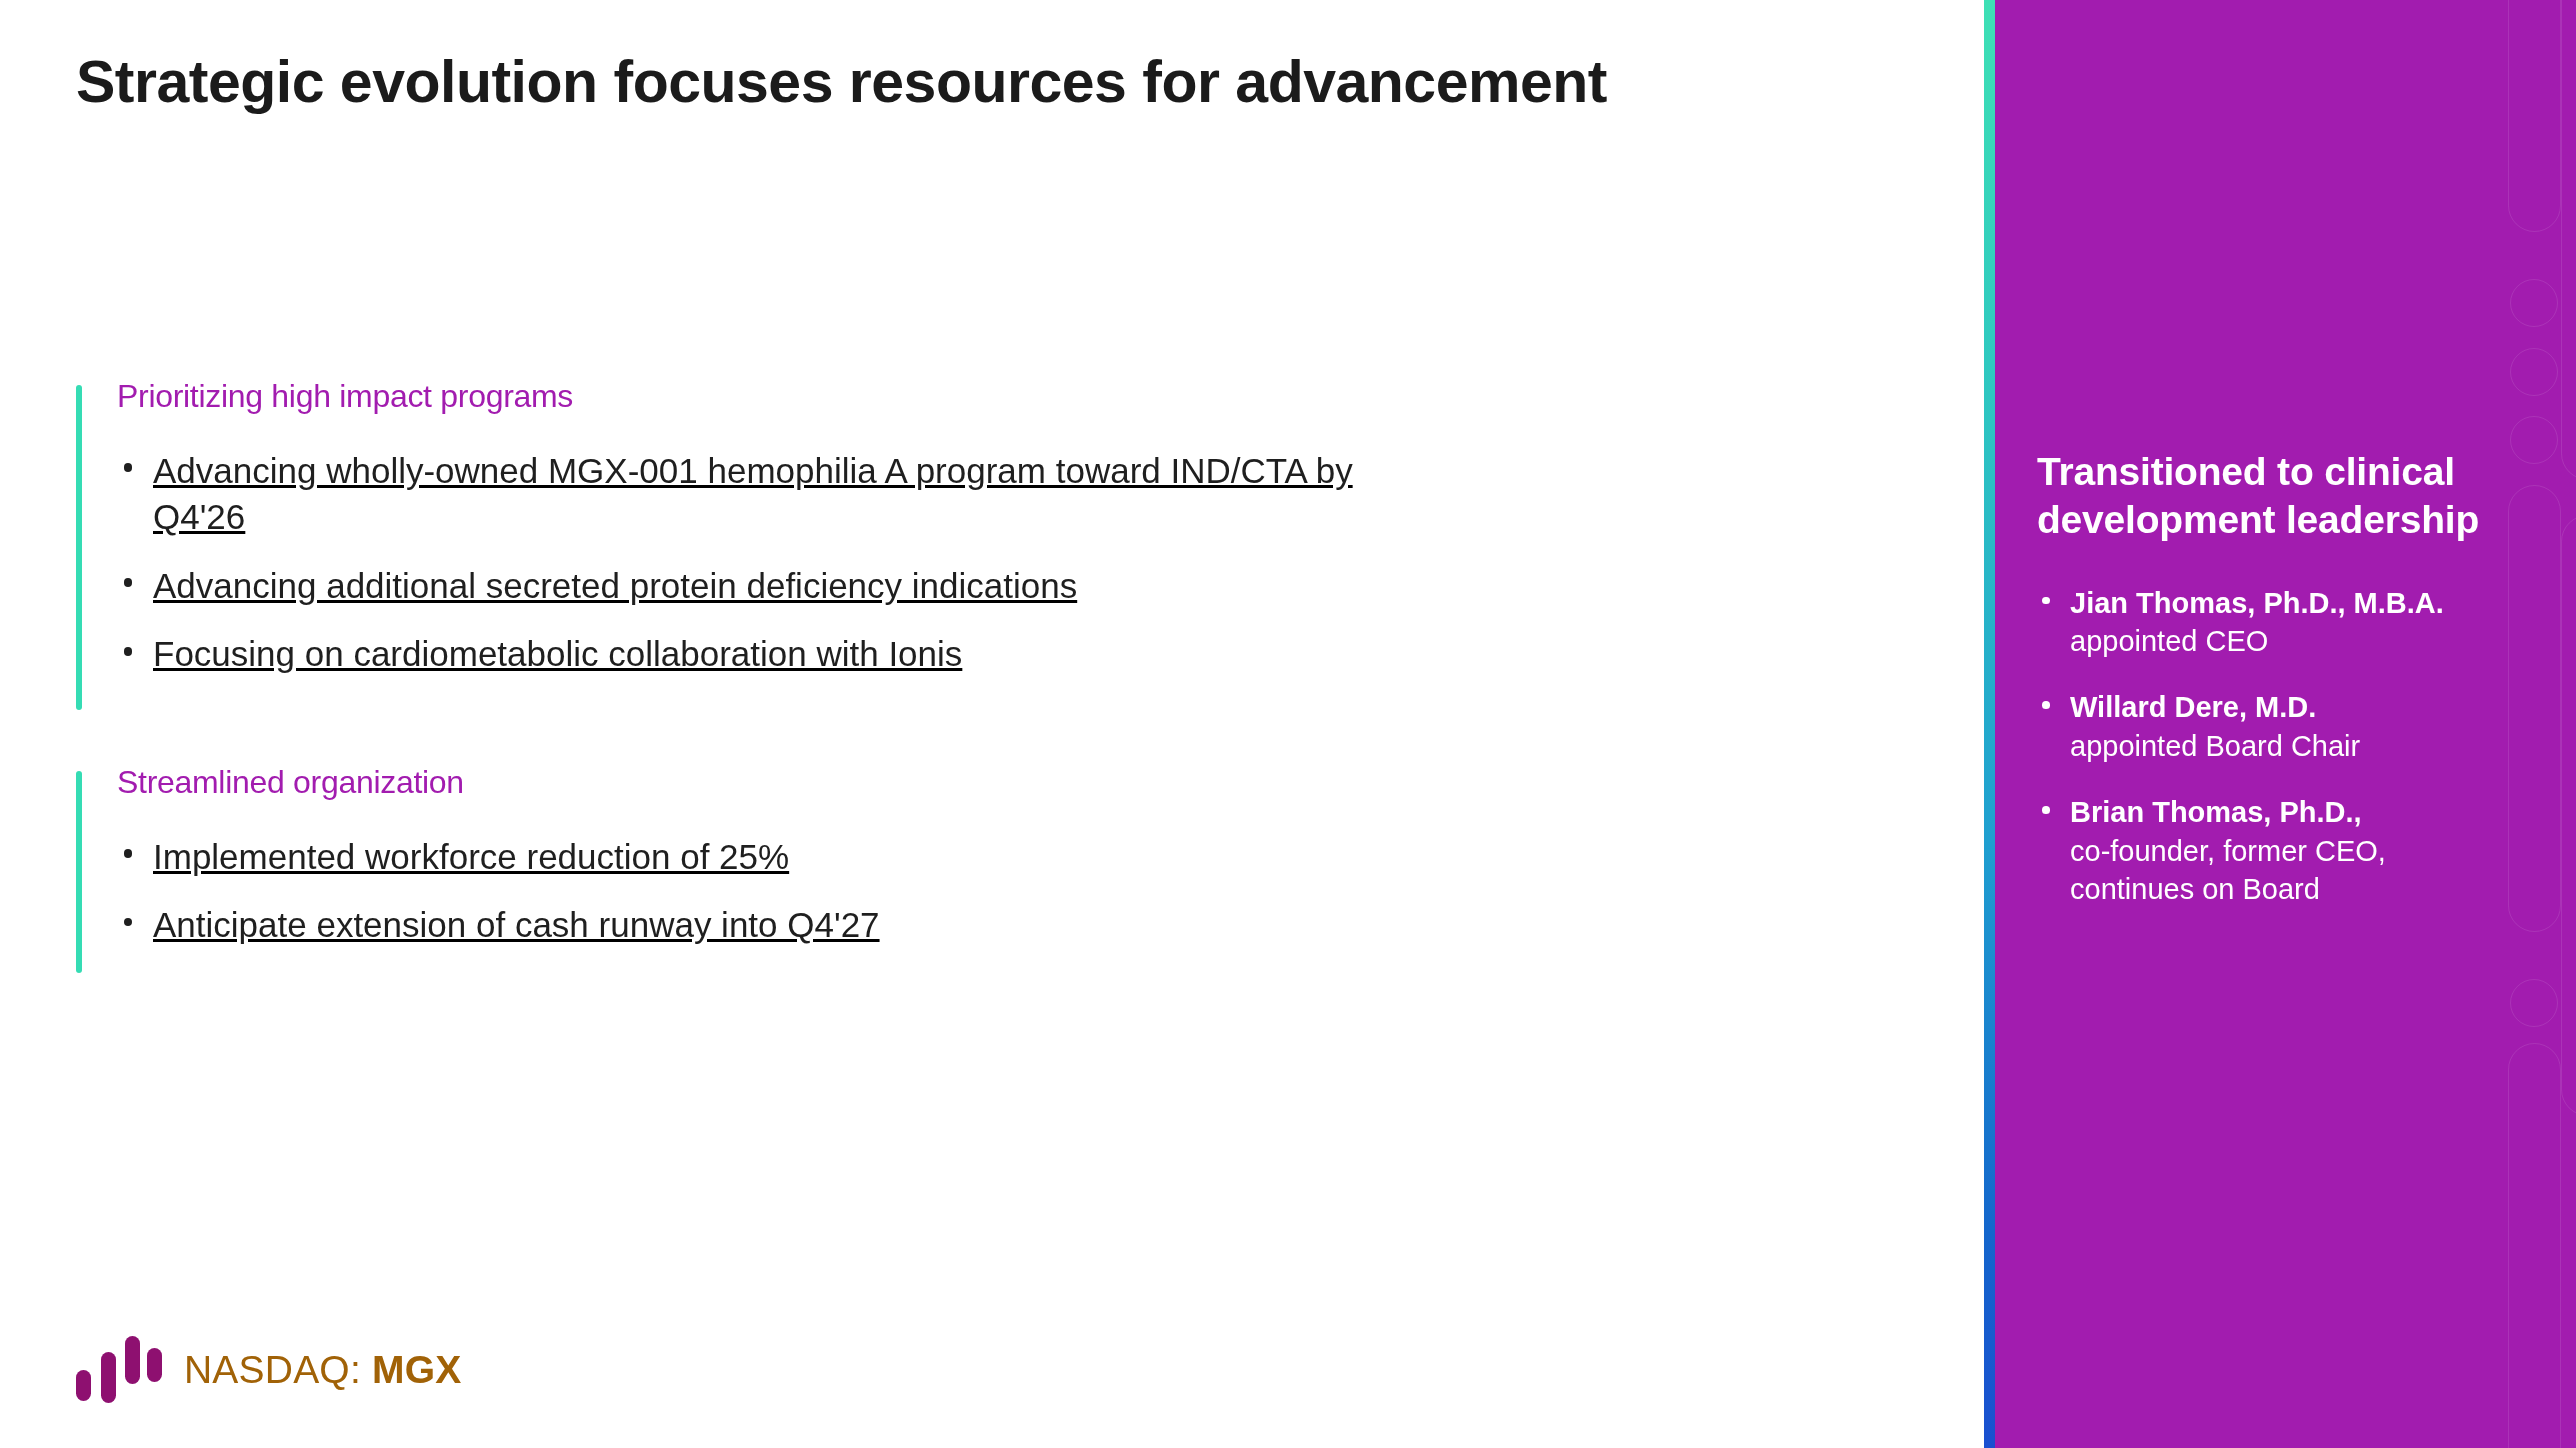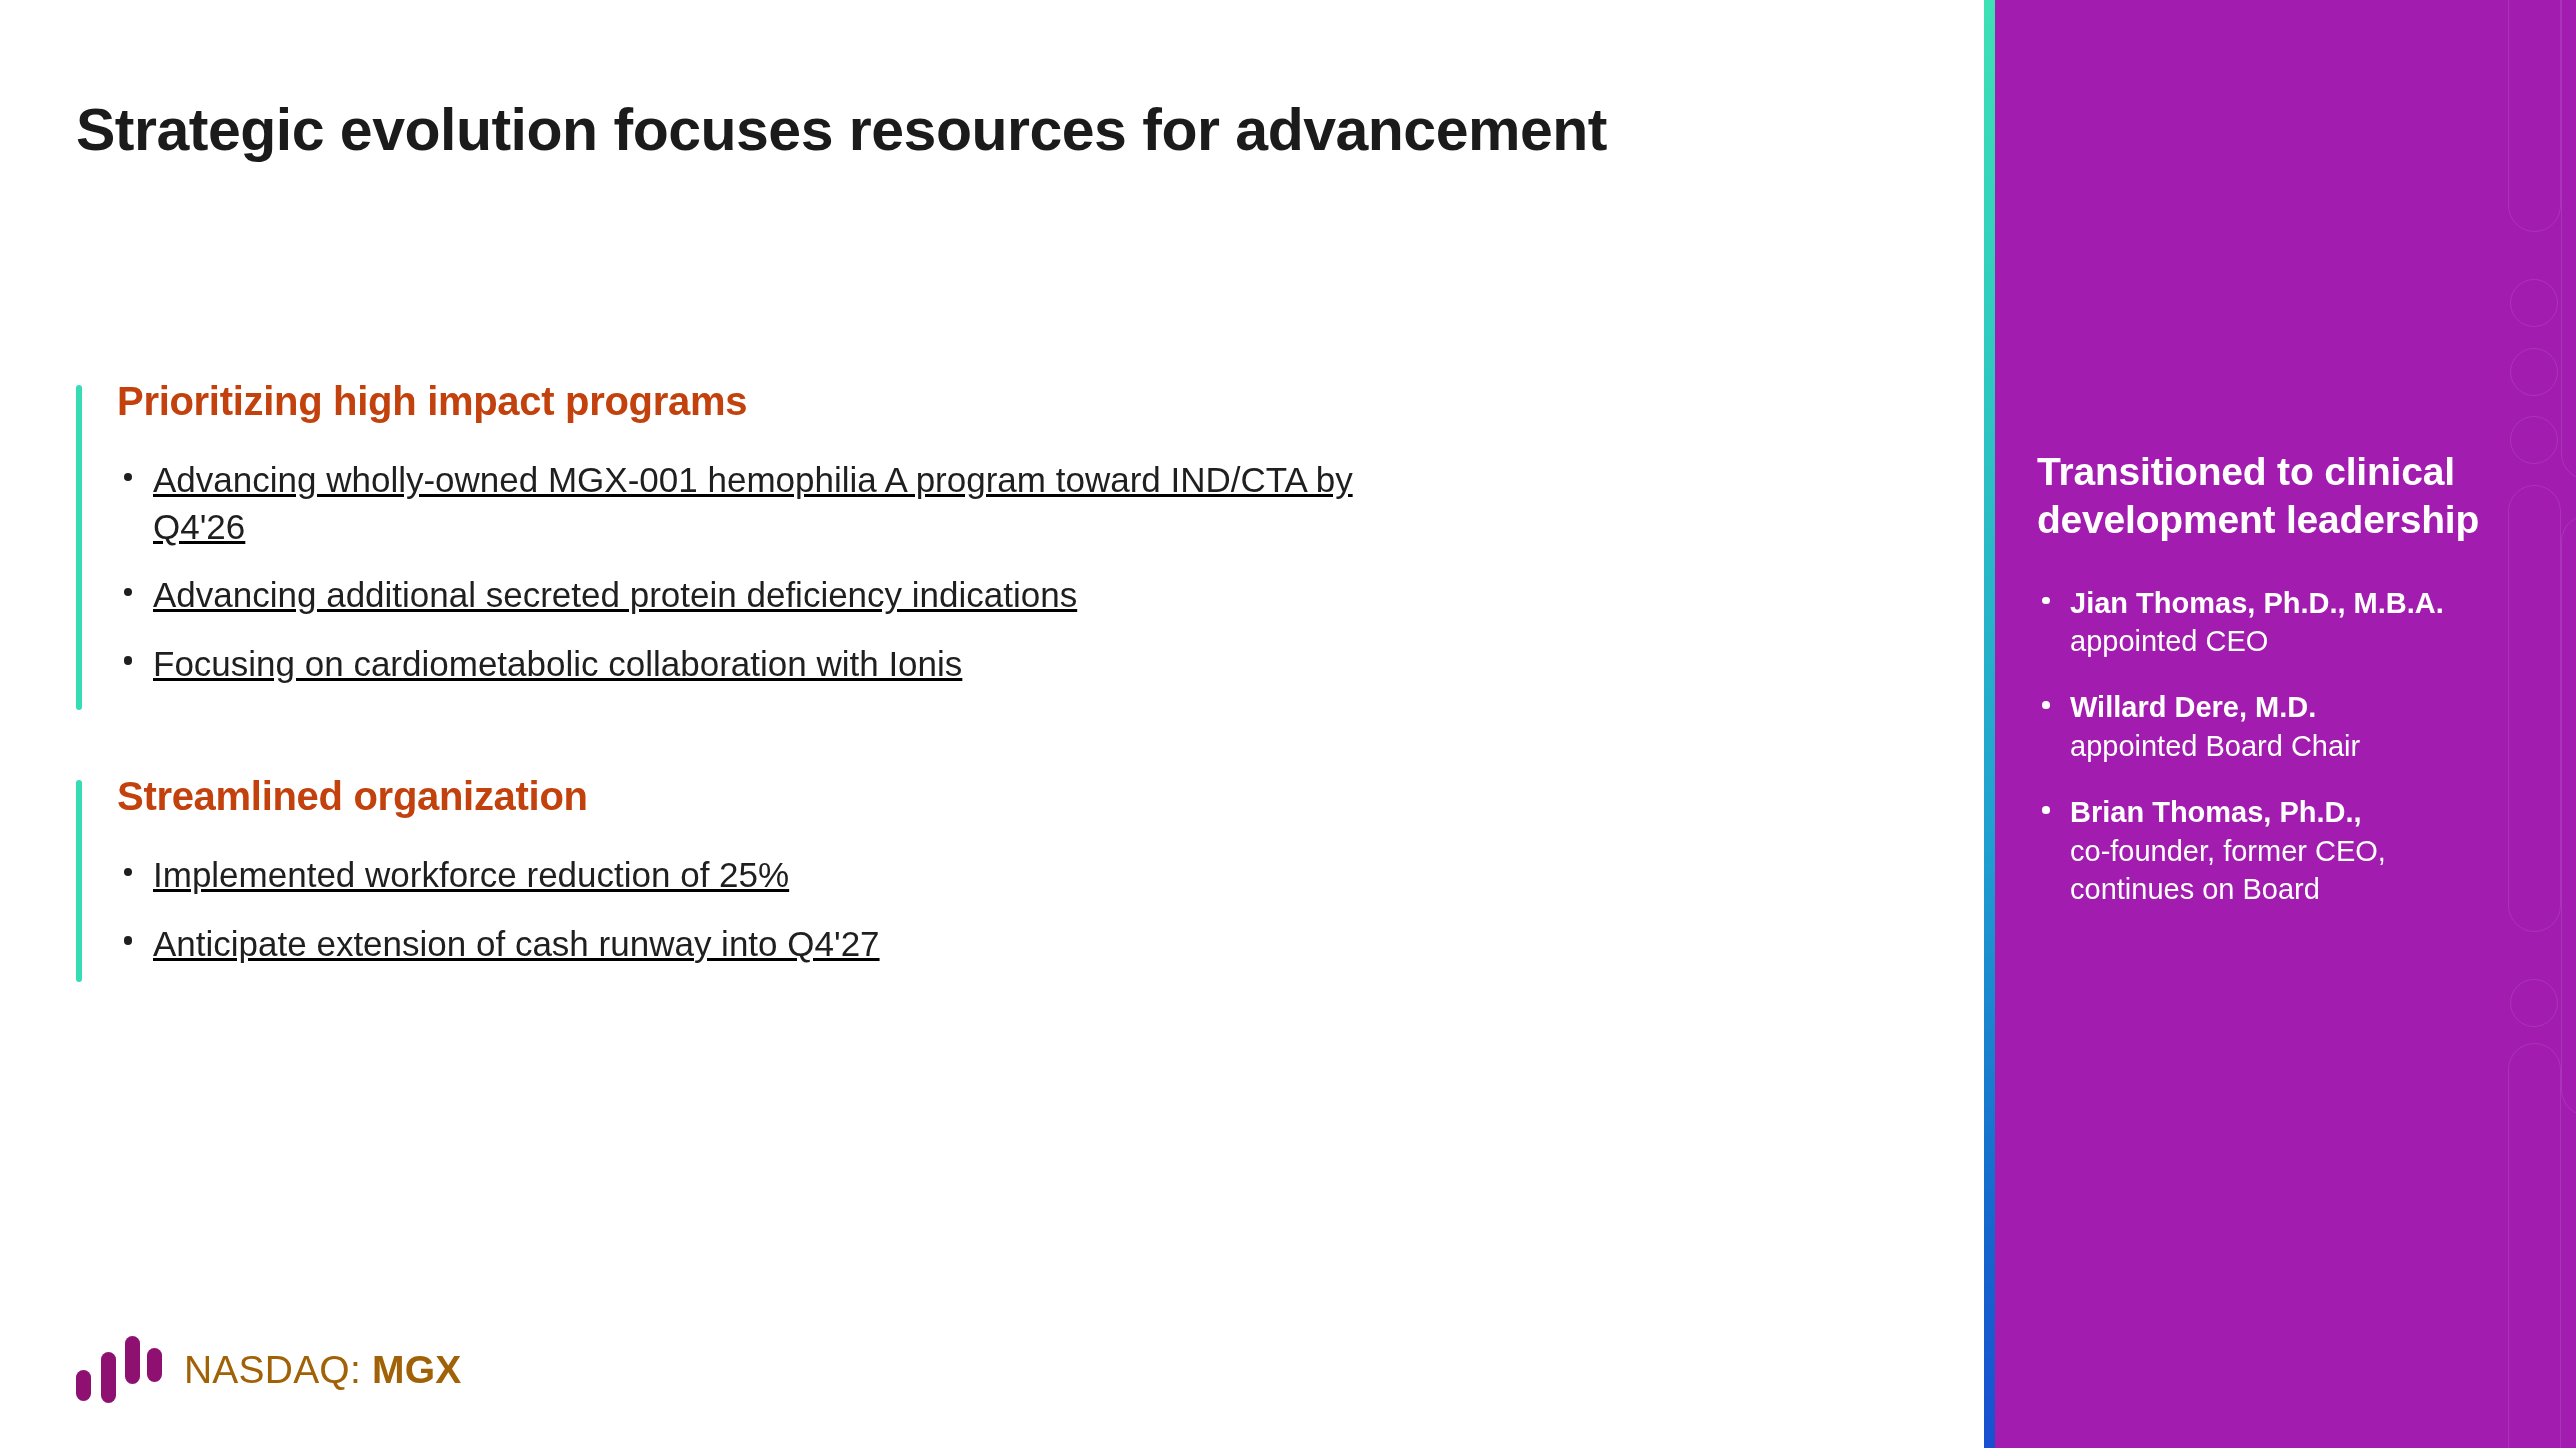--- a/index.html
+++ b/index.html
@@ -18,21 +18,20 @@
   
   .slide-title {
     position:absolute;
     left:76px; top:50px;
     width:1803px;
     font-size:59px;
     font-weight:bold;
     letter-spacing:-0.5px;
     color:#1b1b1b;
     line-height:1.1;
-    margin-top:48px;
   }
 
   
   .left-body {
     position:absolute;
     left:76px; top:378px;
     width:1786px;
   }
 
   .section { position:relative; padding-left:41px; }
@@ -42,23 +41,23 @@
     position:absolute;
     left:0; top:6.9px;
     width:6px;
     border-radius:3.4px;
     background:#35dcb4;
   }
   .section-1 .accent-bar { height:325px; }
   .section-2 .accent-bar { height:202px; }
 
   .section-heading {
-    font-size:40px;
-    font-weight:bold;
-    color:#c2410c;
+    font-size:32px;
+    font-weight:normal;
+    color:#a21caf;
     letter-spacing:-0.3px;
     line-height:1.15;
     margin-bottom:33px;
   }
 
   .bullet-list { list-style:none;text-decoration:underline; }
   .bullet-list li {
     position:relative;
     padding-left:36px;
     font-size:35px;

